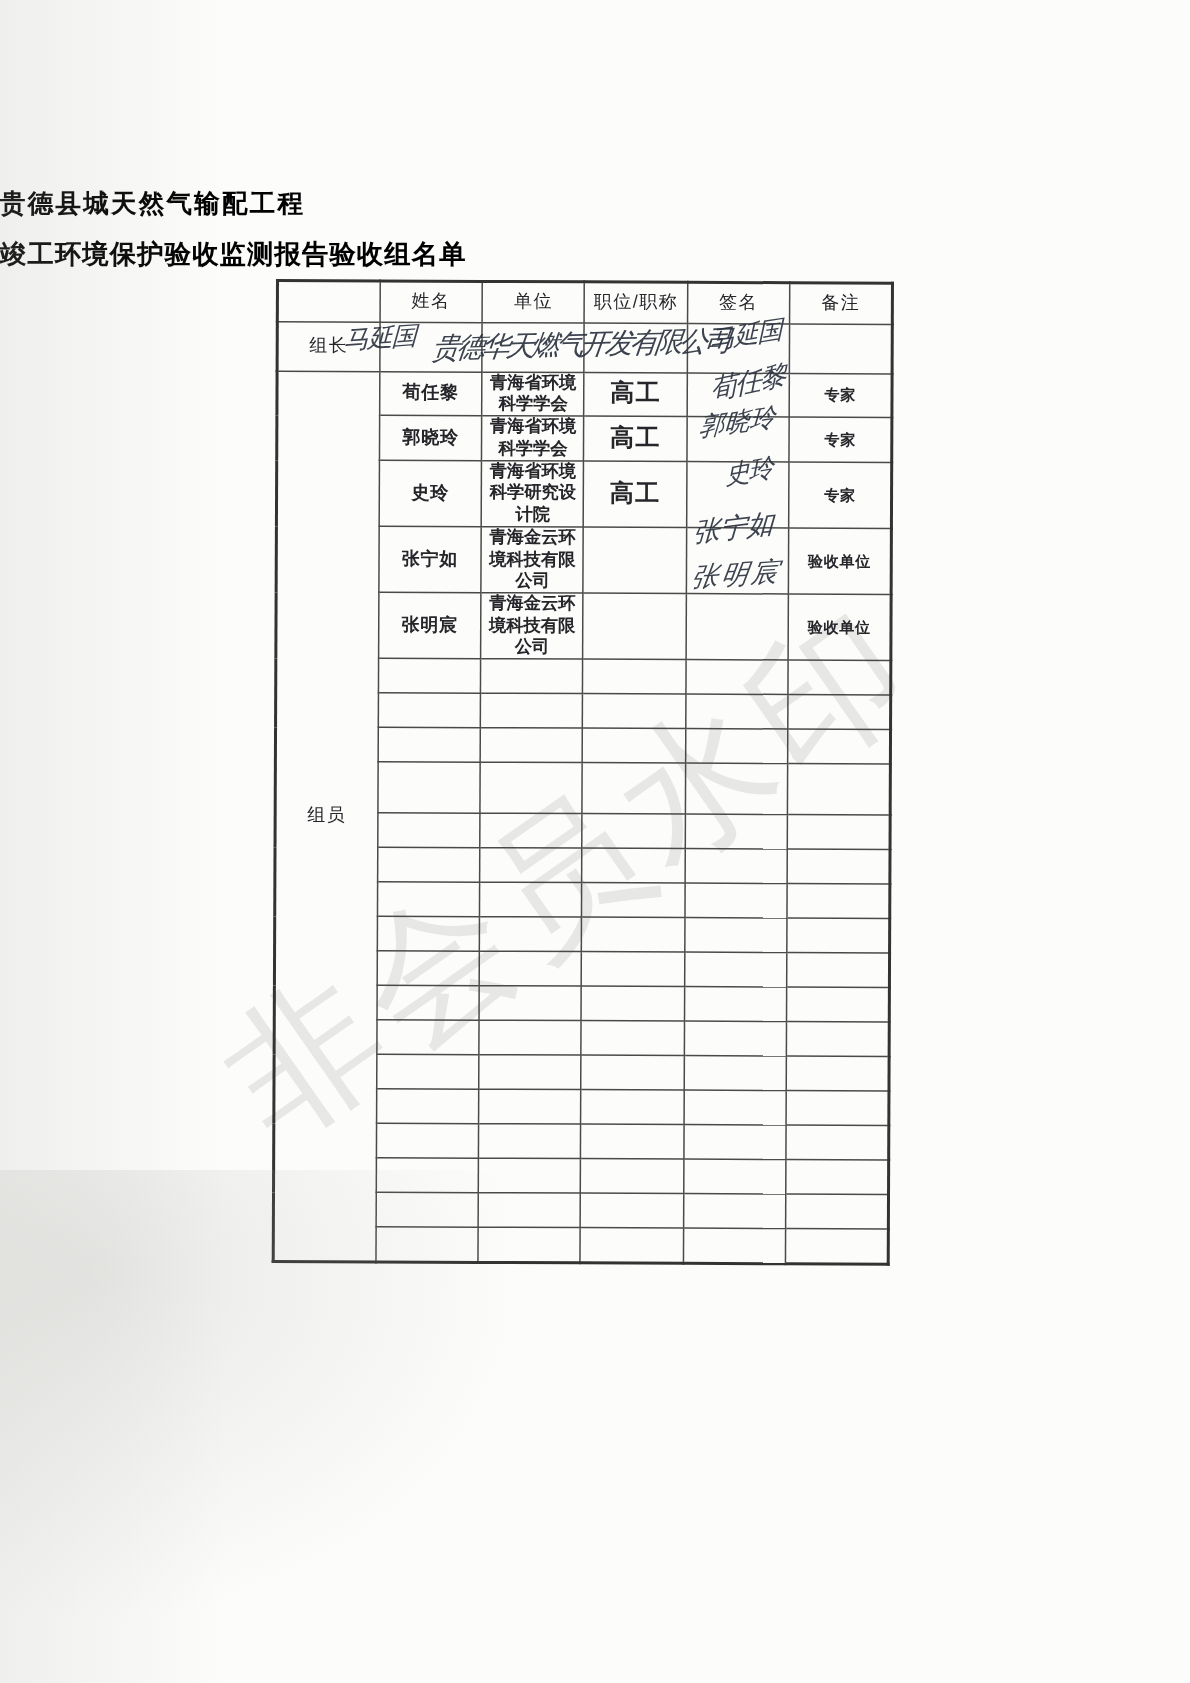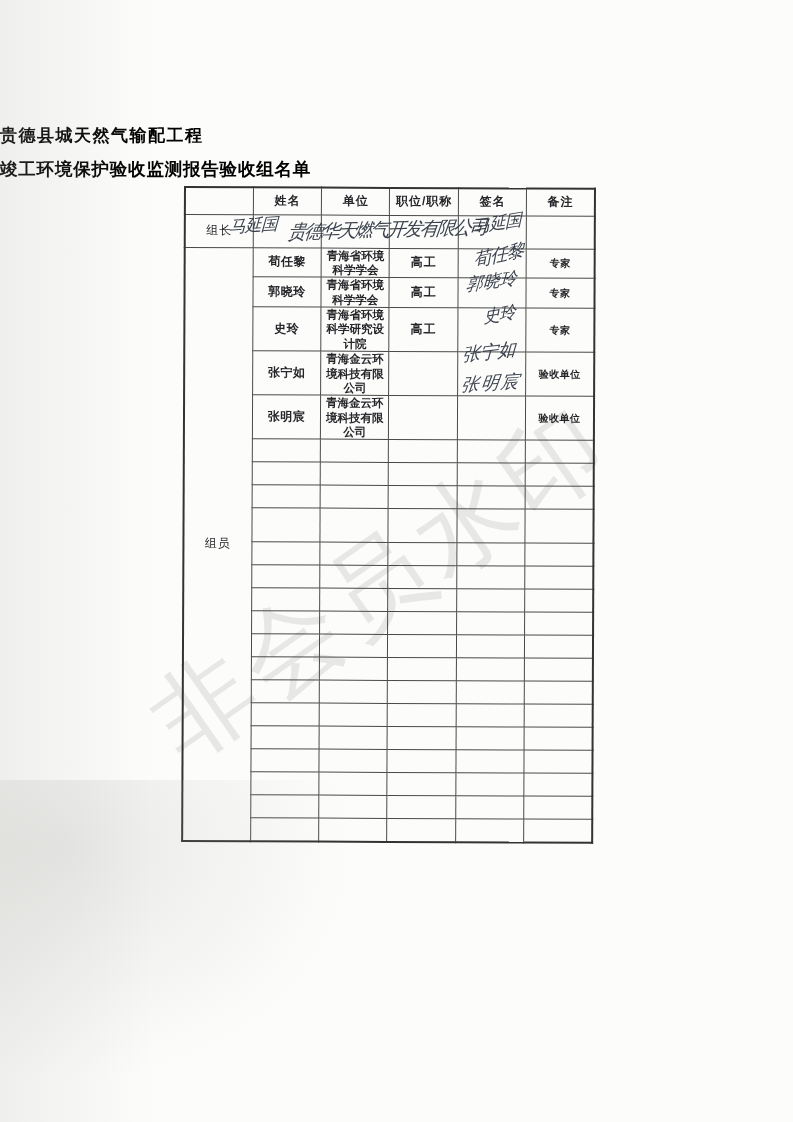--- a/index.html
+++ b/index.html
@@ -56,36 +56,36 @@
   }
   td,th{
     border:1px solid #4a4a48;
     padding:0 1px;
     text-align:center;vertical-align:middle;
     color:#26262a;
     font-size:11.5px;
     overflow:visible;
   }
   table{border:2px solid #333331;}
-  th{font-weight:bold;font-size:12px;letter-spacing:1px;}
+  th{font-weight:normal;font-size:12px;letter-spacing:1px;}
   .r-header{height:27px;}
   .r-leader{height:33px;}
   .r-m1{height:24px;}
   .r-m2{height:26px;}
   .r-m3{height:37px;}
   .r-m4{height:30px;}
   .r-m5{height:30px;}
   .r-empty{height:23px;}
   .r-empty.tall{height:34px;}
   .role-cell{font-size:12px;letter-spacing:1px;font-weight:500;}
   .name-cell{font-weight:600;font-size:12px;letter-spacing:0.5px;}
   .unit-cell span{display:inline-block;line-height:1.25;font-weight:700;}
   .unit-mid span{max-width:124px;}
   .unit-narrow span{max-width:100px;}
-  .pos-cell{font-weight:600;font-size:12px;letter-spacing:1px;}
+  .pos-cell{font-weight:600;font-size:16px;letter-spacing:1px;}
   .remark-cell{font-weight:600;font-size:10px;letter-spacing:0.5px;}
   
   .hw{
     position:absolute;
     color:#2c3440;
     font-style:italic;
     white-space:nowrap;
     opacity:0.92;
     pointer-events:none;
   }

